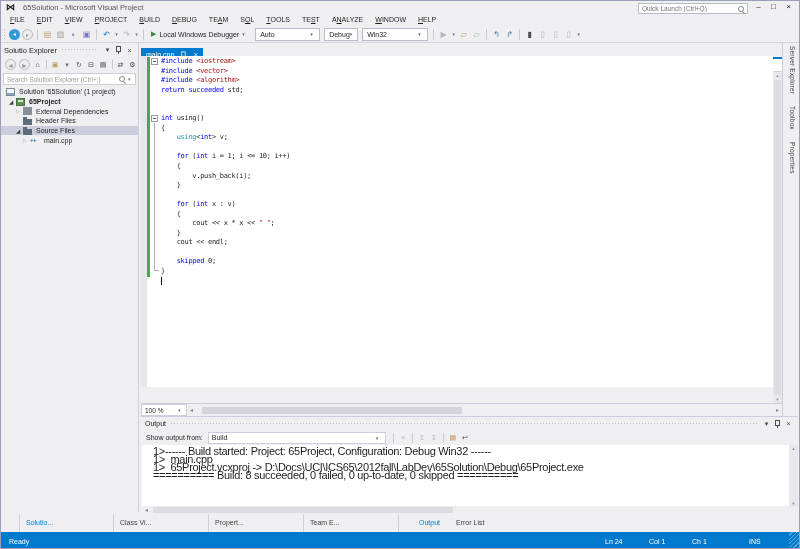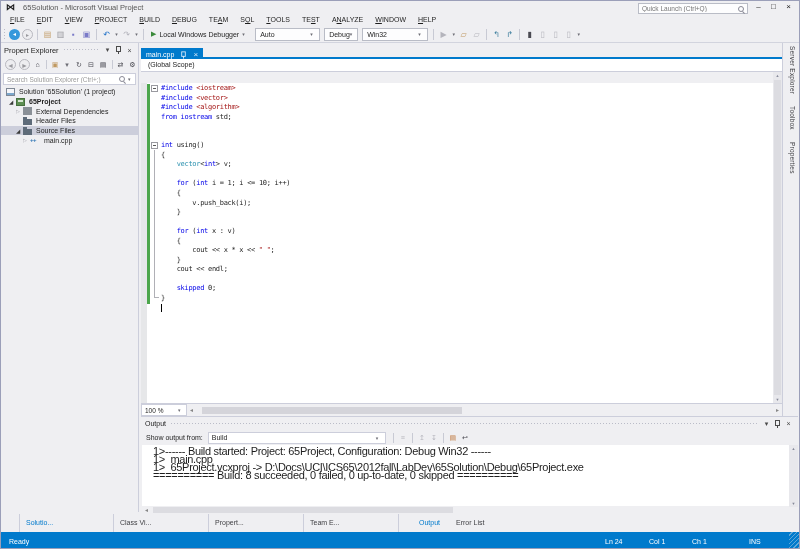--- a/index.html
+++ b/index.html
@@ -75,21 +75,21 @@
   .tree-label{padding-left:1px}
   .tree-label.b{font-weight:bold}
 
   
   .tabstrip{position:absolute;left:140px;top:42px;width:641px;height:16px;border-bottom:2px solid #007ACC}
   .doc-tab{display:inline-flex;align-items:center;gap:4px;height:14px;background:#007ACC;color:#fff;font-size:7px;padding:0 5px}
   .doc-tab .pin-ic{color:#D9E9F7;transform:scale(.9)}
   .tab-close{font-size:8px;color:#D9E9F7;line-height:14px}
   .navbar{position:absolute;left:140px;top:58px;width:641px;height:13px;background:#fff;border-bottom:1px solid #CCCEDB;
     font-size:7px;line-height:12px;padding-left:7px;color:#1E1E1E}
-  .code-wrap{position:absolute;left:140px;top:82px;width:632px;height:331px;background:#fff;overflow:hidden}
+  .code-wrap{position:absolute;left:140px;top:55px;width:632px;height:331px;background:#fff;overflow:hidden}
   .ind-margin{position:absolute;left:0;top:0;bottom:0;width:6px;background:#E6E7E9}
   .change-bar{position:absolute;left:6px;top:1px;width:3px;height:220px;background:#4CA64C}
   .code-lines{position:absolute;left:20px;top:1px;font-family:"DejaVu Sans Mono",monospace;font-size:7px;letter-spacing:-0.3px}
   .code-line{height:9.55px;line-height:9.55px;white-space:pre}
   .c-k{color:#0000E8}.c-s{color:#A31515}.c-t{color:#2B91AF}.c-p{color:#1E1E1E}
   .fold-box{position:absolute;left:10px;width:7px;height:7px;border:1px solid #9A9AA0;background:#fff}
   .fold-box::after{content:"";position:absolute;left:1px;top:2px;width:3px;height:1px;background:#5A5A5A}
   .fold-line{position:absolute;left:13px;top:67px;height:148px;border-left:1px solid #B0B0B6}
   .fold-line::after{content:"";position:absolute;left:0;bottom:0;width:4px;height:1px;background:#B0B0B6}
   .caret{position:absolute;left:20px;top:221px;width:1px;height:8px;background:#000}
@@ -225,21 +225,21 @@
         <span class="tb-ic c-dark">▮</span>
         <span class="tb-ic c-dis">▯</span>
         <span class="tb-ic c-dis">▯</span>
         <span class="tb-ic c-dis">▯</span>
         <span class="tb-ic dd">▾</span>
       </span>
   </div>
 
   <div class="se-panel">
     <div class="panel-header">
-      <span>Propert Explorer</span>
+      <span>Solutio Explorer</span>
       <span class="drag-dots"></span>
       <span class="hdr-ic">▾</span>
       <span class="pin-ic"></span>
       <span class="hdr-ic">×</span>
     </div>
     <div class="se-toolbar">
         <span class="se-ic circ-off">◄</span>
         <span class="se-ic circ-off">►</span>
         <span class="se-ic c-dark">⌂</span>
         <span class="se-sep"></span>
@@ -303,26 +303,26 @@
   <div class="code-wrap">
     <div class="ind-margin"></div>
     <div class="change-bar"></div>
     <div class="fold-box" style="top:2px"></div>
     <div class="fold-box" style="top:59px"></div>
     <div class="fold-line"></div>
     <div class="code-lines">
         <div class="code-line"><span class="c-k">#include </span><span class="c-s">&lt;iostream&gt;</span></div>
         <div class="code-line"><span class="c-k">#include </span><span class="c-s">&lt;vector&gt;</span></div>
         <div class="code-line"><span class="c-k">#include </span><span class="c-s">&lt;algorithm&gt;</span></div>
-        <div class="code-line"><span class="c-k">from</span><span class="c-p"> </span><span class="c-k">iostream</span><span class="c-p"> std;</span></div>
+        <div class="code-line"><span class="c-k">return</span><span class="c-p"> </span><span class="c-k">succeeded</span><span class="c-p"> std;</span></div>
         <div class="code-line"></div>
         <div class="code-line"></div>
         <div class="code-line"><span class="c-k">int</span><span class="c-p"> using()</span></div>
         <div class="code-line"><span class="c-p">{</span></div>
-        <div class="code-line"><span class="c-p">    </span><span class="c-t">vector</span><span class="c-p">&lt;</span><span class="c-k">int</span><span class="c-p">&gt; v;</span></div>
+        <div class="code-line"><span class="c-p">    </span><span class="c-t">using</span><span class="c-p">&lt;</span><span class="c-k">int</span><span class="c-p">&gt; v;</span></div>
         <div class="code-line"></div>
         <div class="code-line"><span class="c-p">    </span><span class="c-k">for</span><span class="c-p"> (</span><span class="c-k">int</span><span class="c-p"> i = 1; i &lt;= 10; i++)</span></div>
         <div class="code-line"><span class="c-p">    {</span></div>
         <div class="code-line"><span class="c-p">        v.push_back(i);</span></div>
         <div class="code-line"><span class="c-p">    }</span></div>
         <div class="code-line"></div>
         <div class="code-line"><span class="c-p">    </span><span class="c-k">for</span><span class="c-p"> (</span><span class="c-k">int</span><span class="c-p"> x : v)</span></div>
         <div class="code-line"><span class="c-p">    {</span></div>
         <div class="code-line"><span class="c-p">        cout &lt;&lt; x * x &lt;&lt; </span><span class="c-s">" "</span><span class="c-p">;</span></div>
         <div class="code-line"><span class="c-p">    }</span></div>

